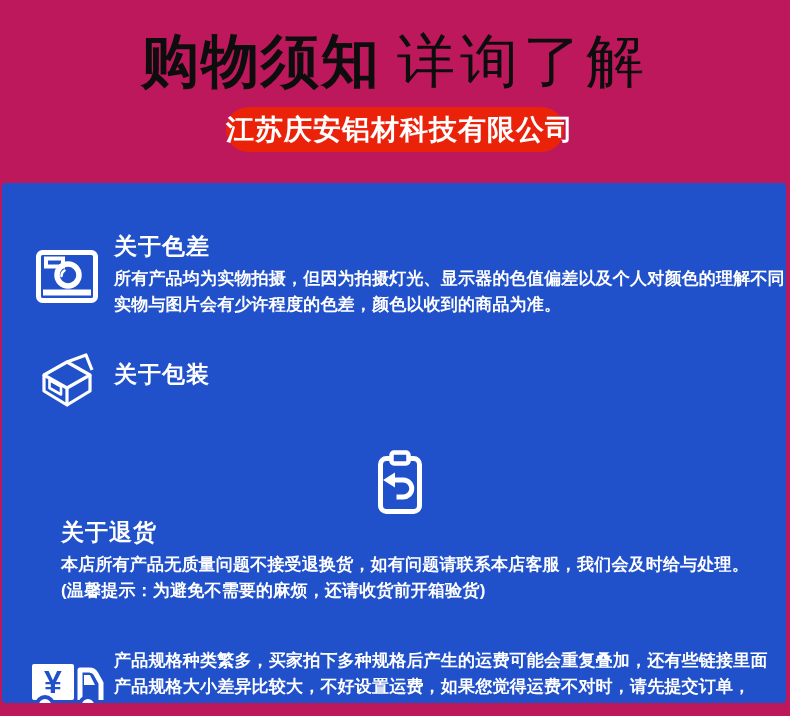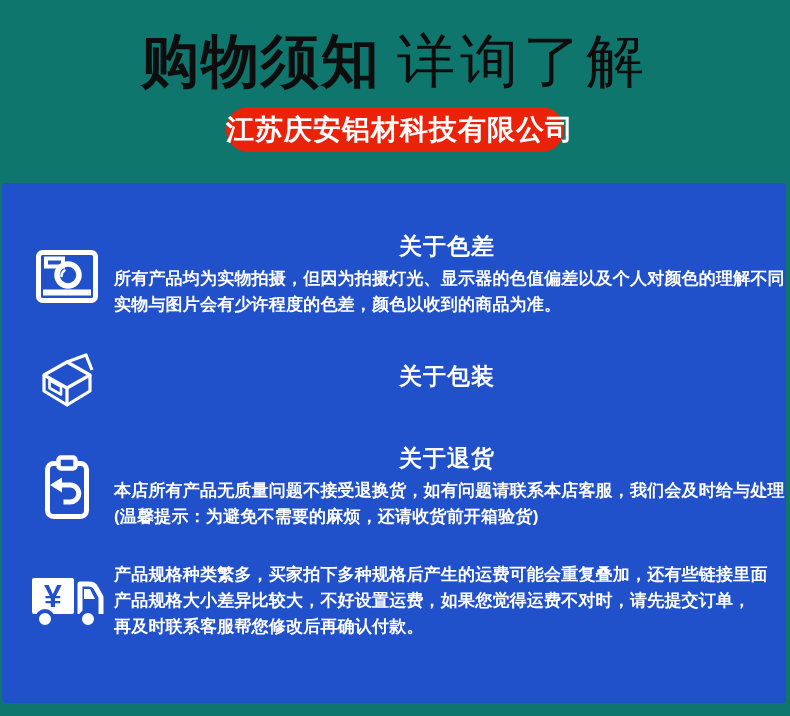--- a/index.html
+++ b/index.html
@@ -11,21 +11,21 @@
   *{box-sizing:border-box;}
   html,body{margin:0;padding:0;background:#fff;}
   body{
     width:790px;
     font-family:"Liberation Sans","DejaVu Sans",sans-serif;
   }
   .page{
     position:relative;
     width:790px;
     height:716px;
-    background:#0f766e;
+    background:#be185d;
     overflow:hidden;
   }
   .header{
     padding-top:28px;
     text-align:center;
     color:var(--ink);
     font-size:58px;
     line-height:1.15;
     white-space:nowrap;
   }
@@ -59,38 +59,37 @@
     background:var(--blue);
     border-radius:4px;
     padding:51px 6px 0 28px;
     overflow:hidden;
   }
   .section{
     display:flex;
     align-items:center;
   }
   .sec-1{margin-bottom:33px;}
-  .sec-2{margin-bottom:37px;}
-  .sec-3{margin-bottom:32px;}
+  .sec-2{margin-bottom:37px;font-family:Liberation Mono, monospace;}
+  .sec-3{margin-bottom:44px;flex-direction:column;}
   .icon-col{
     flex:0 0 74px;
     margin-right:10px;
     display:flex;
     align-items:center;
     justify-content:center;
   }
   .text-col{flex:1 1 auto; min-width:0;}
   .sec-title{
     color:var(--white);
     font-size:23px;
     font-weight:bold;
     line-height:1.1;
     margin-bottom:7px;
     letter-spacing:1px;
-    text-align:center;
   }
   .sec-body{
     color:var(--white);
     font-size:17px;
     font-weight:600;
     line-height:26px;
     letter-spacing:0.2px;
     white-space:pre;
   }
   .icon-col svg{display:block;}

